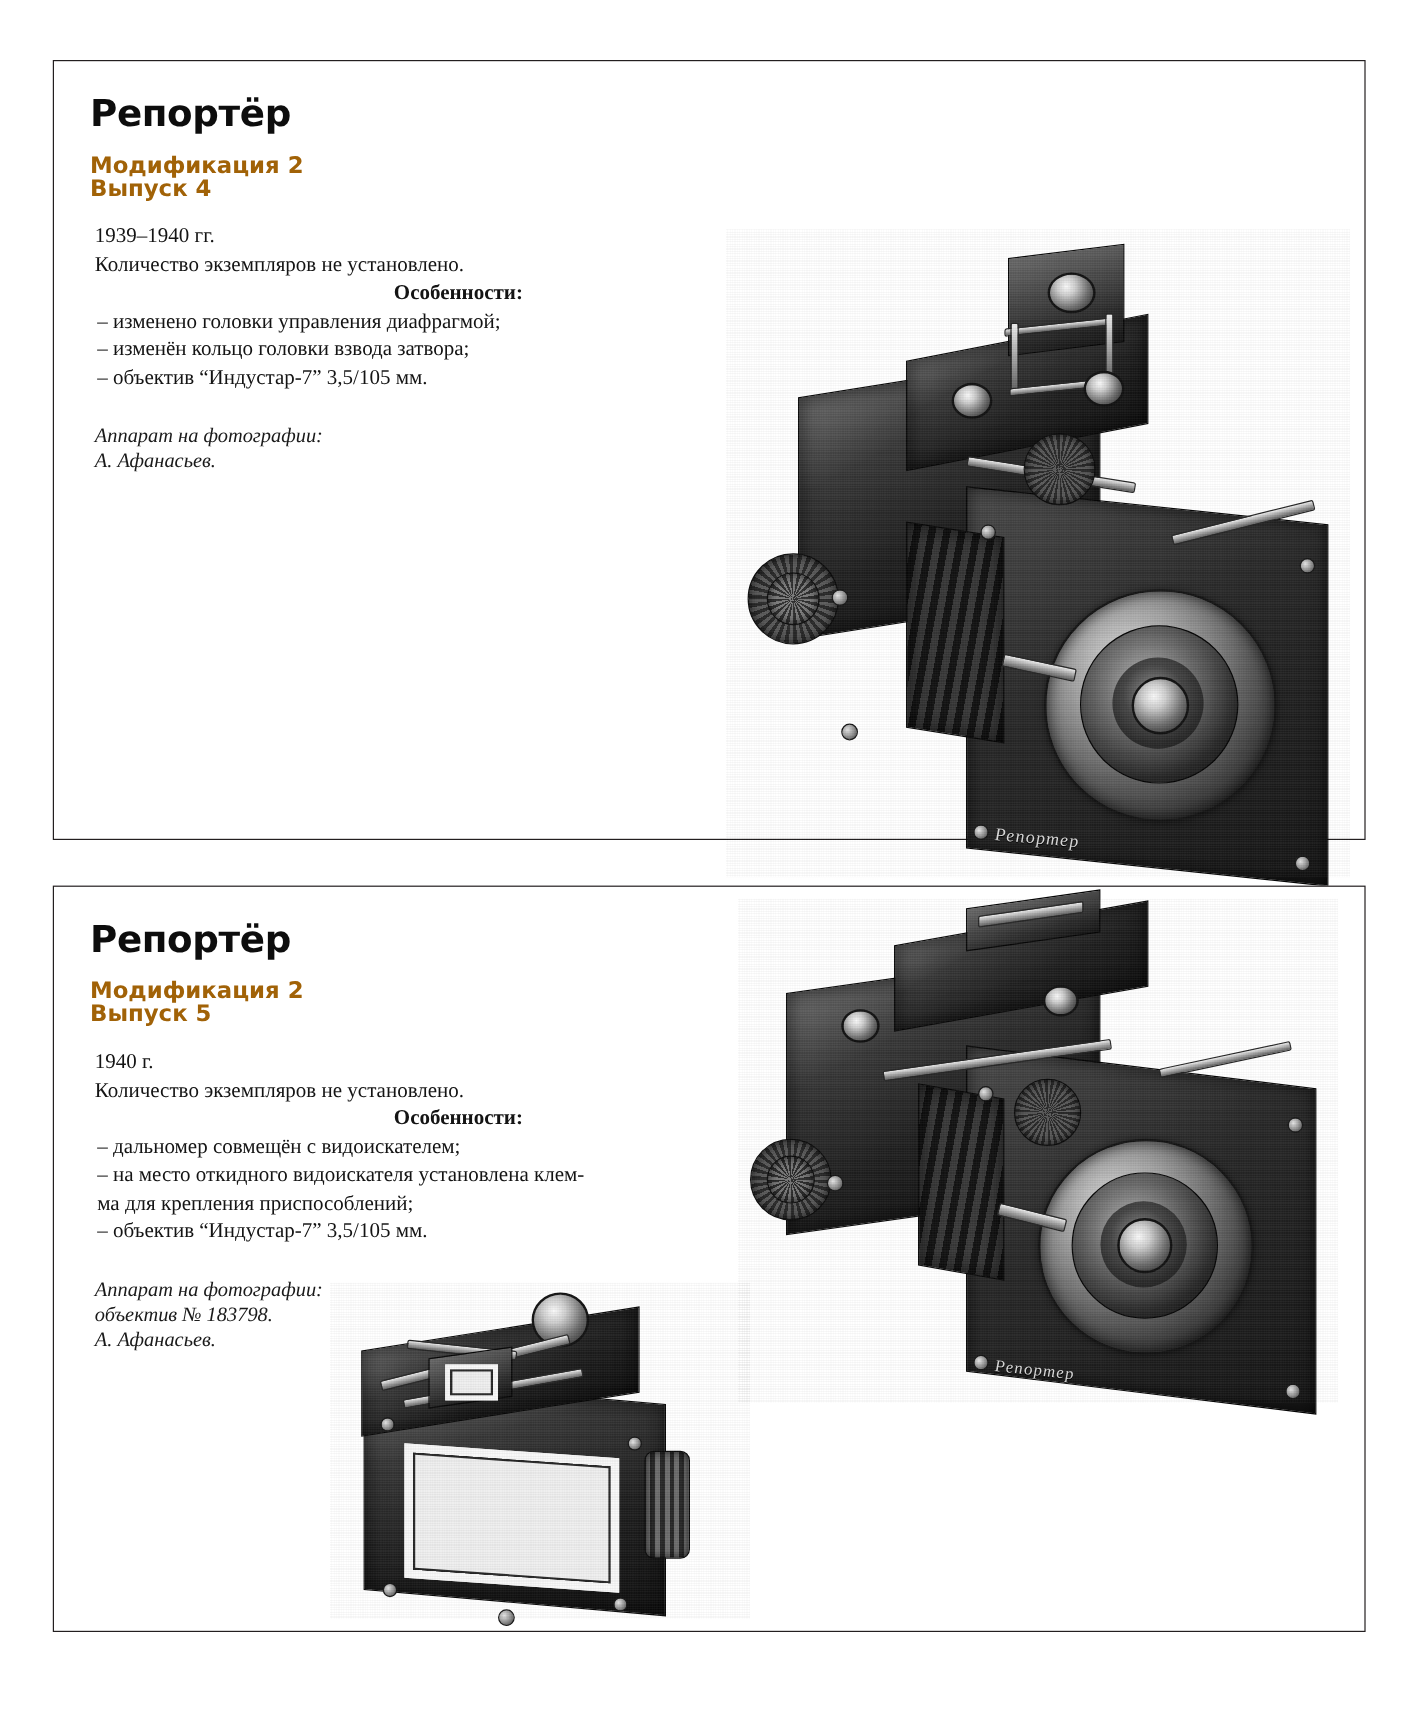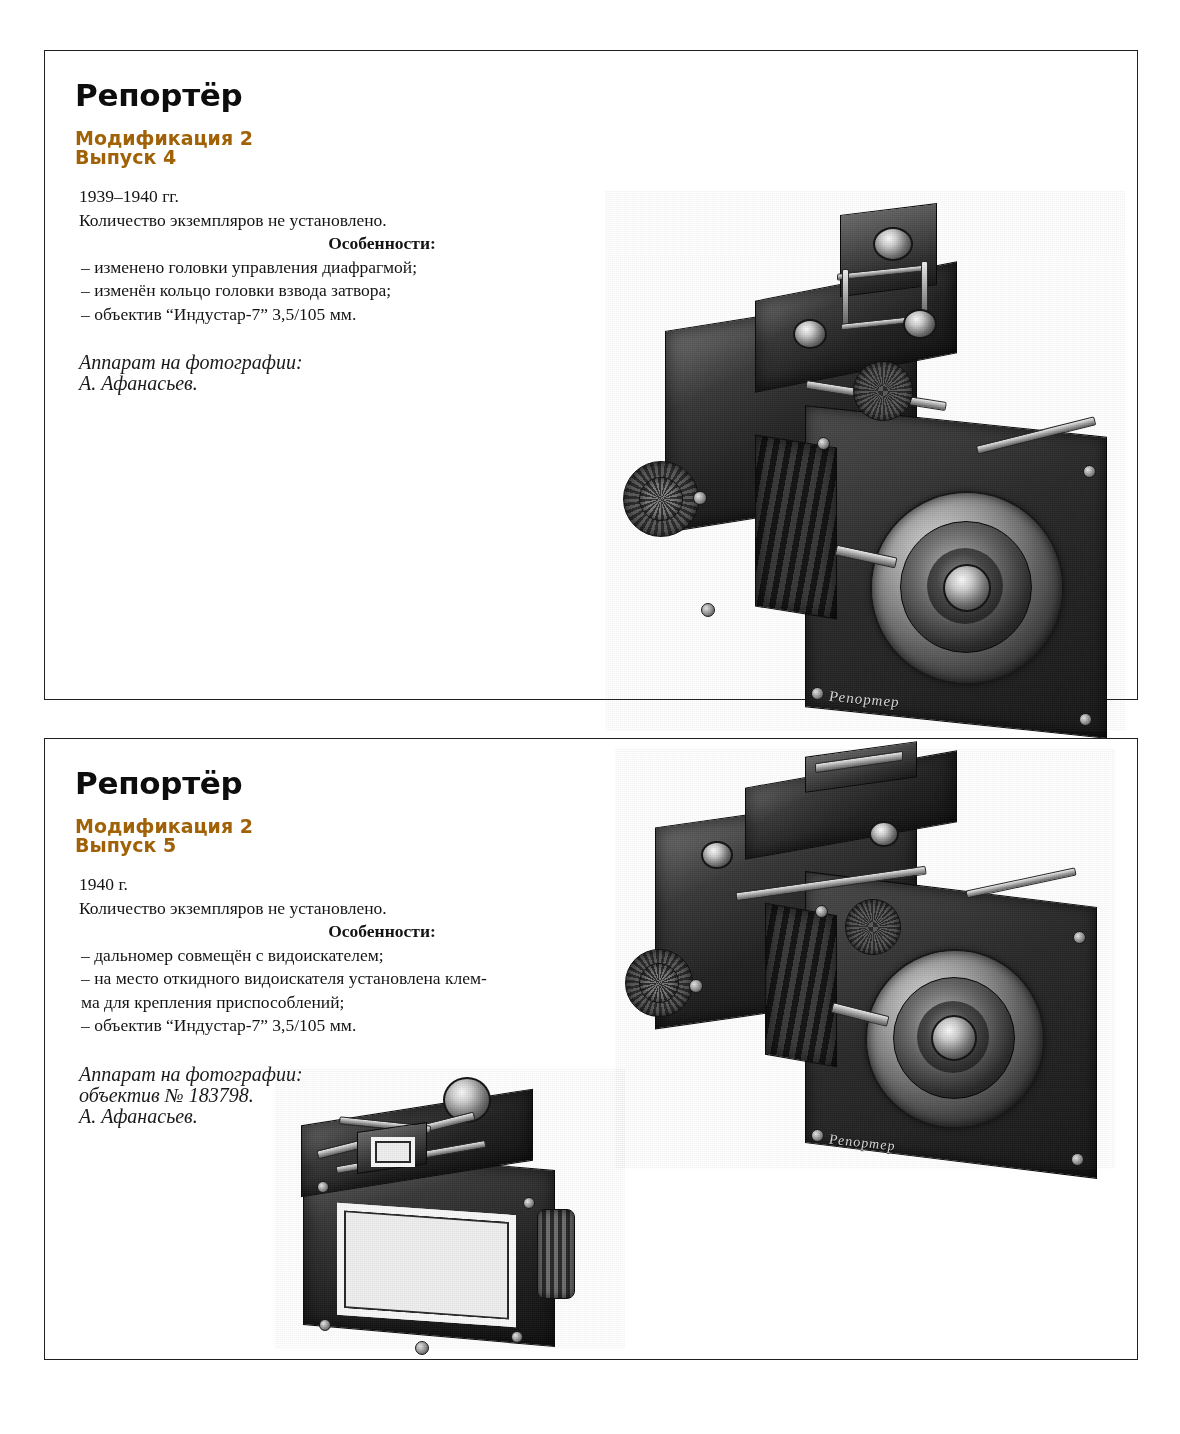--- a/index.html
+++ b/index.html
@@ -72,21 +72,21 @@
     text-align: center;
   }
   .feature {
     padding-left: 2px;
   }
   .note {
     margin-top: 26px;
     padding-left: 4px;
     font-family: "Liberation Serif", serif;
     font-style: italic;
-    font-size: 20px;
+    font-size: 17px;
     line-height: 21px;
     color: #1a1a1a;
   }
 
   
   .photo {
     position: absolute;
     filter: grayscale(1) contrast(1.05);
   }
   .cam {

